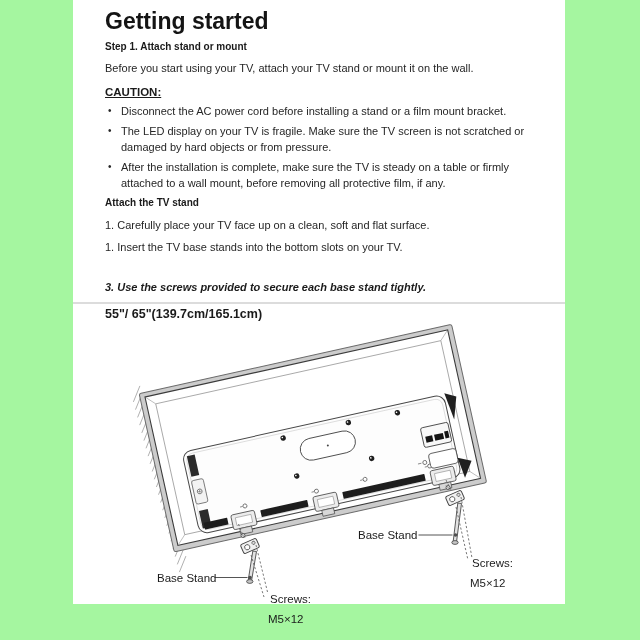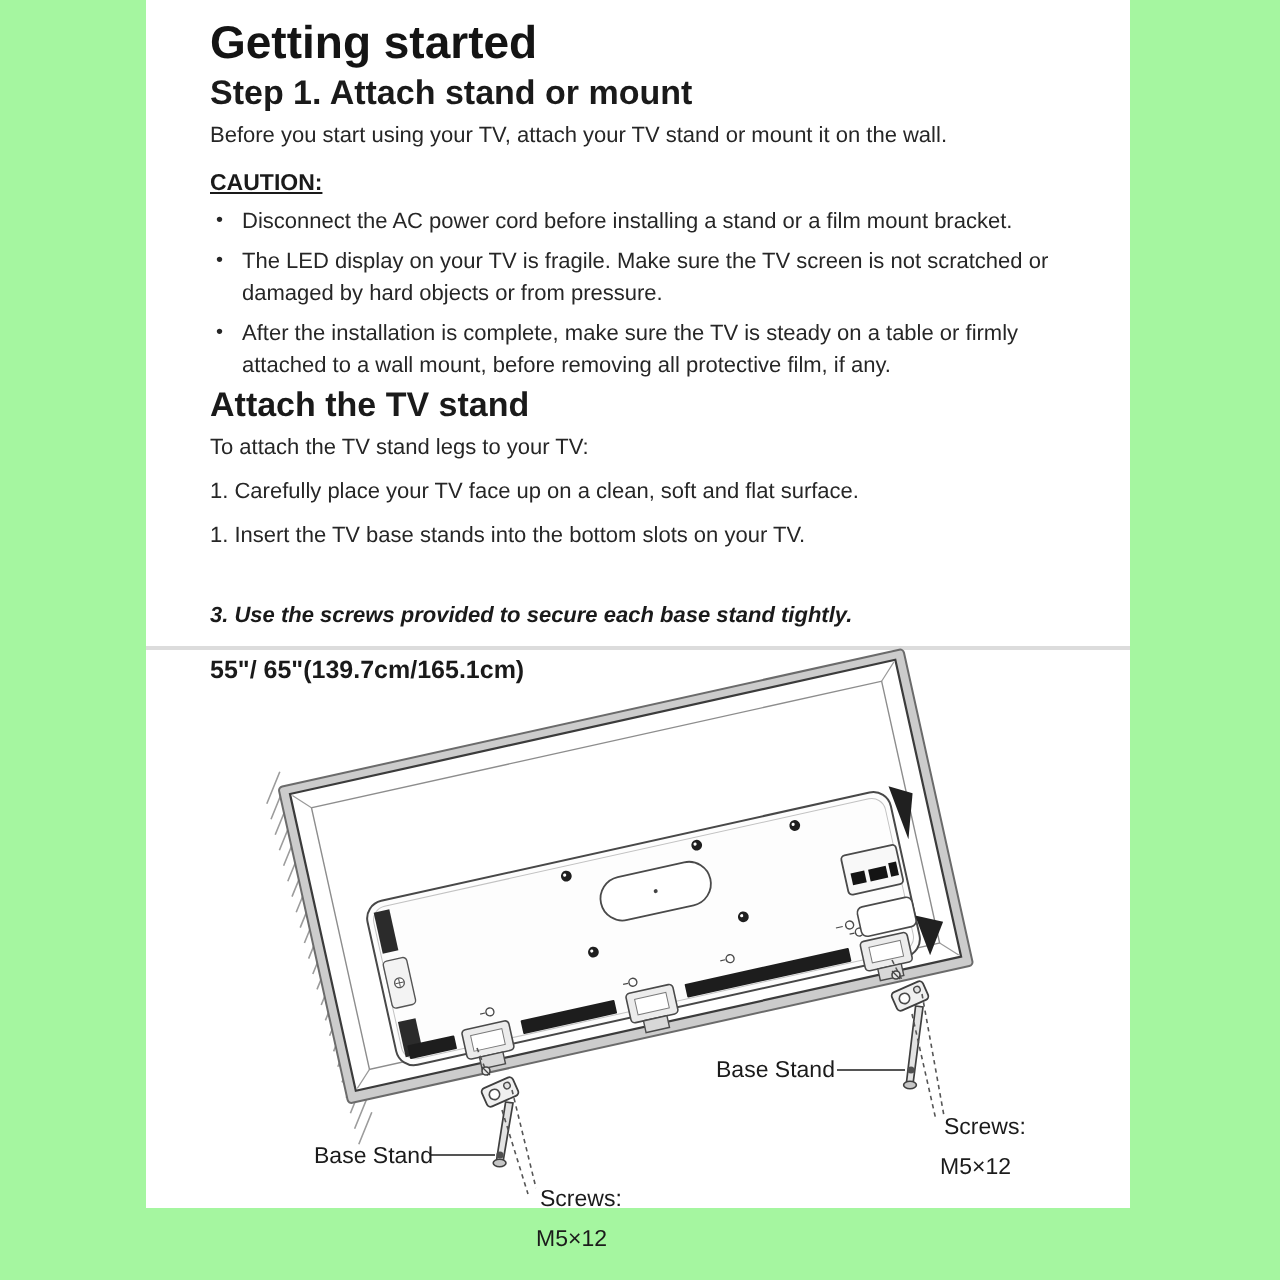--- a/index.html
+++ b/index.html
@@ -1,20 +1,20 @@
 <!DOCTYPE html>
 <html><head>
 <meta charset="utf-8">
 <style>
   html,body{margin:0;padding:0;}
   .canvas{position:relative;width:640px;height:640px;background:#a5f6a0;overflow:hidden;
           font-family:"Liberation Sans","DejaVu Sans",sans-serif;color:#222;}
   .page{position:absolute;left:73px;top:0;width:492px;height:604px;background:#ffffff;}
   h1.title{font-size:23px;font-weight:bold;color:#141414;margin:8px 32px 0;line-height:26px;letter-spacing:0;}
-  h2.sec{font-size:17px;font-weight:bold;color:#1a1a1a;margin:4px 32px 0;line-height:17px;}
+  h2.sec{font-size:10px;font-weight:bold;color:#1a1a1a;margin:4px 32px 0;line-height:17px;}
   h2.sec2{margin-top:3px;}
   p.body{font-size:11px;line-height:16px;margin:5px 28px 0 32px;color:#262626;}
   p.caution{font-size:11.5px;font-weight:bold;margin:8px 32px 0;line-height:16px;color:#1a1a1a;text-decoration:underline;}
   .bullet-row{display:flex;margin:4px 26px 0 35px;font-size:11px;line-height:16px;color:#262626;}
   .bullet-row.first{margin-top:3px;}
   .bullet-glyph{flex:none;width:13px;font-size:10px;}
   p.step{font-size:11px;line-height:16px;margin:6px 28px 0 32px;color:#262626;}
   p.step-em{font-weight:bold;font-style:italic;color:#1a1a1a;margin-top:24px;}
   hr.divider{border:none;border-top:2px solid #dcdcdc;margin:7px 0 0 0;}
   p.size{font-size:12.5px;font-weight:bold;margin:2px 32px 0;line-height:17px;color:#1a1a1a;}
@@ -39,21 +39,20 @@
     <div class="bullet-row">
       <span class="bullet-glyph">•</span>
       <span>The LED display on your TV is fragile. Make sure the TV screen is not scratched or damaged by hard objects or from pressure.</span>
     </div>
     <div class="bullet-row">
       <span class="bullet-glyph">•</span>
       <span>After the installation is complete, make sure the TV is steady on a table or firmly attached to a wall mount, before removing all protective film, if any.</span>
     </div>
 
     <h2 class="sec sec2">Attach the TV stand</h2>
-    <p class="body">To attach the TV stand legs to your TV:</p>
     <p class="step">1. Carefully place your TV face up on a clean, soft and flat surface.</p>
     <p class="step">1. Insert the TV base stands into the bottom slots on your TV.</p>
     <p class="step step-em">3. Use the screws provided to secure each base stand tightly.</p>
 
     <hr class="divider">
     <p class="size">55"/ 65"(139.7cm/165.1cm)</p>
 
     <svg class="diagram" width="490" height="322" viewBox="0 0 490 322">
 
       <path d="M64.9 67.9 L58.4 83.9 M67 75.6 L60.5 91.6 M69.1 83.4 L62.6 99.4 M71.2 91.1 L64.7 107.1

